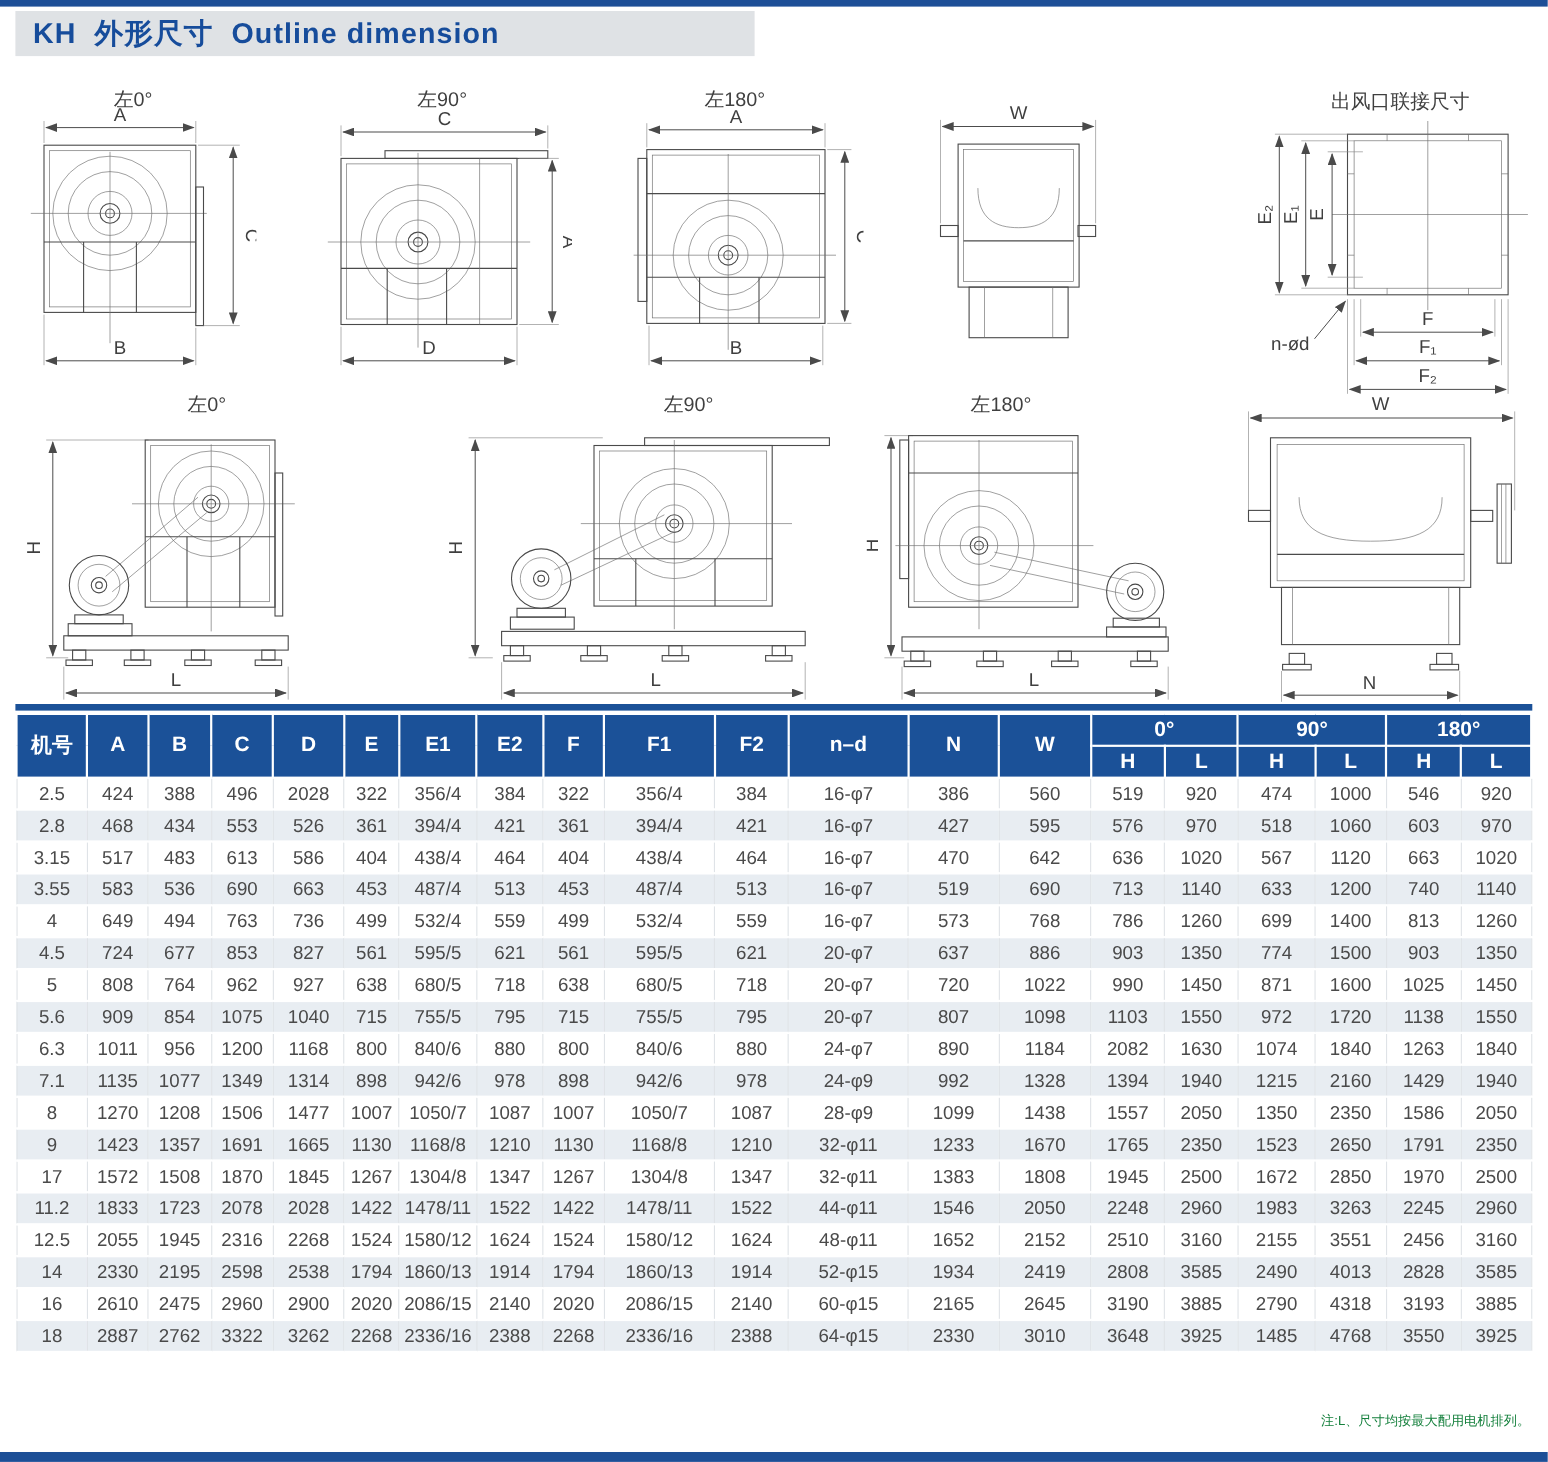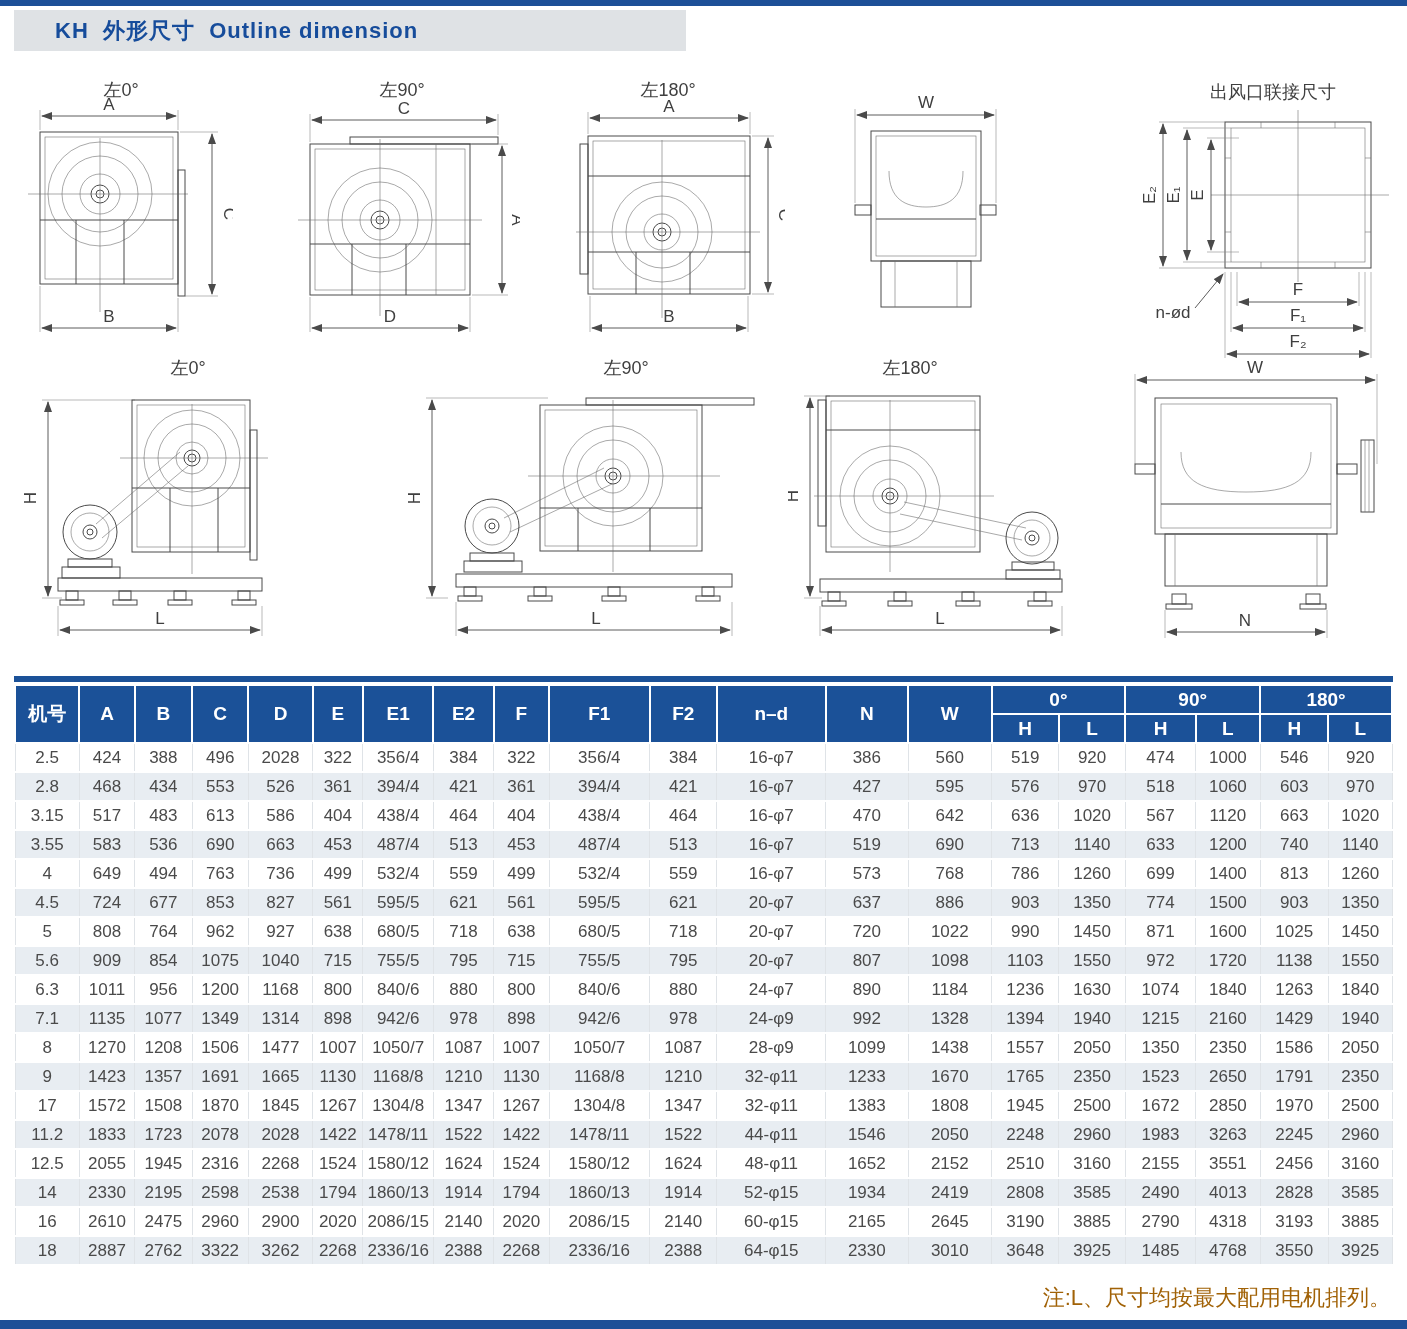--- a/index.html
+++ b/index.html
@@ -1,37 +1,37 @@
 <!DOCTYPE html>
 <html><head>
 <meta charset="utf-8">
 <style>
   *{margin:0;padding:0;box-sizing:border-box}
   html,body{background:#fff}
   body{width:1407px;height:1329px;position:relative;font-family:"Liberation Sans",sans-serif;overflow:hidden}
   .topbar{position:absolute;left:0;top:0;width:100%;height:6px;background:#1d4f97}
   .bottombar{position:absolute;left:0;top:1320px;width:100%;height:9px;background:#1d4f97}
   .titleband{position:absolute;left:14px;top:10px;width:672px;height:41px;background:#dfe2e5;display:flex;align-items:center}
-  .titleband h1{font-size:22px;font-weight:bold;color:#164c9b;padding-left:41px;letter-spacing:1px;white-space:pre}
+  .titleband h1{font-size:26px;font-weight:bold;color:#164c9b;padding-left:16px;letter-spacing:1px;white-space:pre}
   .draw{position:absolute}
   svg text{font-family:"Liberation Sans",sans-serif;fill:#3f3f3f}
   .vtitle{font-size:18px}
   .dlab{font-size:17px}
   .ln{fill:none;stroke:#4a4a4a;stroke-width:1}
   .thin{fill:none;stroke:#6e6e6e;stroke-width:0.6}
   .dim{fill:none;stroke:#4a4a4a;stroke-width:0.9;marker-start:url(#as);marker-end:url(#ae)}
   .ldr{fill:none;stroke:#4a4a4a;stroke-width:0.9;marker-end:url(#ae)}
   .ext{fill:none;stroke:#8a8a8a;stroke-width:0.6}
-  .tablewrap{position:absolute;left:14px;top:676px;width:1379px}
+  .tablewrap{position:absolute;left:14px;top:640px;width:1379px}
   .topline{height:6px;background:#1b5198;margin-bottom:2px}
   table{width:100%;border-collapse:collapse;table-layout:fixed}
   th{background:#1b5198;color:#fff;font-size:19px;font-weight:bold;border:2px solid #fff;height:29px;text-align:center}
   td{font-size:17px;color:#4a4a4a;text-align:center;border-left:1px solid #dfe3e7;border-right:1px solid #dfe3e7;border-top:2px solid #fff;border-bottom:2px solid #fff;height:29px;white-space:nowrap;background:#fff}
   tr.alt td{background:#e8edf2}
-  .note{position:absolute;right:16px;top:1283px;font-size:22px;color:#a16207}
+  .note{position:absolute;right:16px;top:1283px;font-size:12px;color:#15803d}
 </style>
 </head>
 <body>
 
 <svg width="0" height="0" style="position:absolute">
   <defs>
     <marker id="ae" markerWidth="11" markerHeight="8" refX="10" refY="4" orient="auto" markerUnits="userSpaceOnUse">
         <path d="M0,0L11,4L0,8Z" fill="#4a4a4a"></path>
       </marker>
     <marker id="as" markerWidth="11" markerHeight="8" refX="1" refY="4" orient="auto" markerUnits="userSpaceOnUse">
@@ -659,21 +659,21 @@
           <td>1168</td>
           <td>800</td>
           <td>840/6</td>
           <td>880</td>
           <td>800</td>
           <td>840/6</td>
           <td>880</td>
           <td>24-φ7</td>
           <td>890</td>
           <td>1184</td>
-          <td>1236</td>
+          <td>2082</td>
           <td>1630</td>
           <td>1074</td>
           <td>1840</td>
           <td>1263</td>
           <td>1840</td>
         </tr>
         <tr class="alt">
           <td>7.1</td>
           <td>1135</td>
           <td>1077</td>

